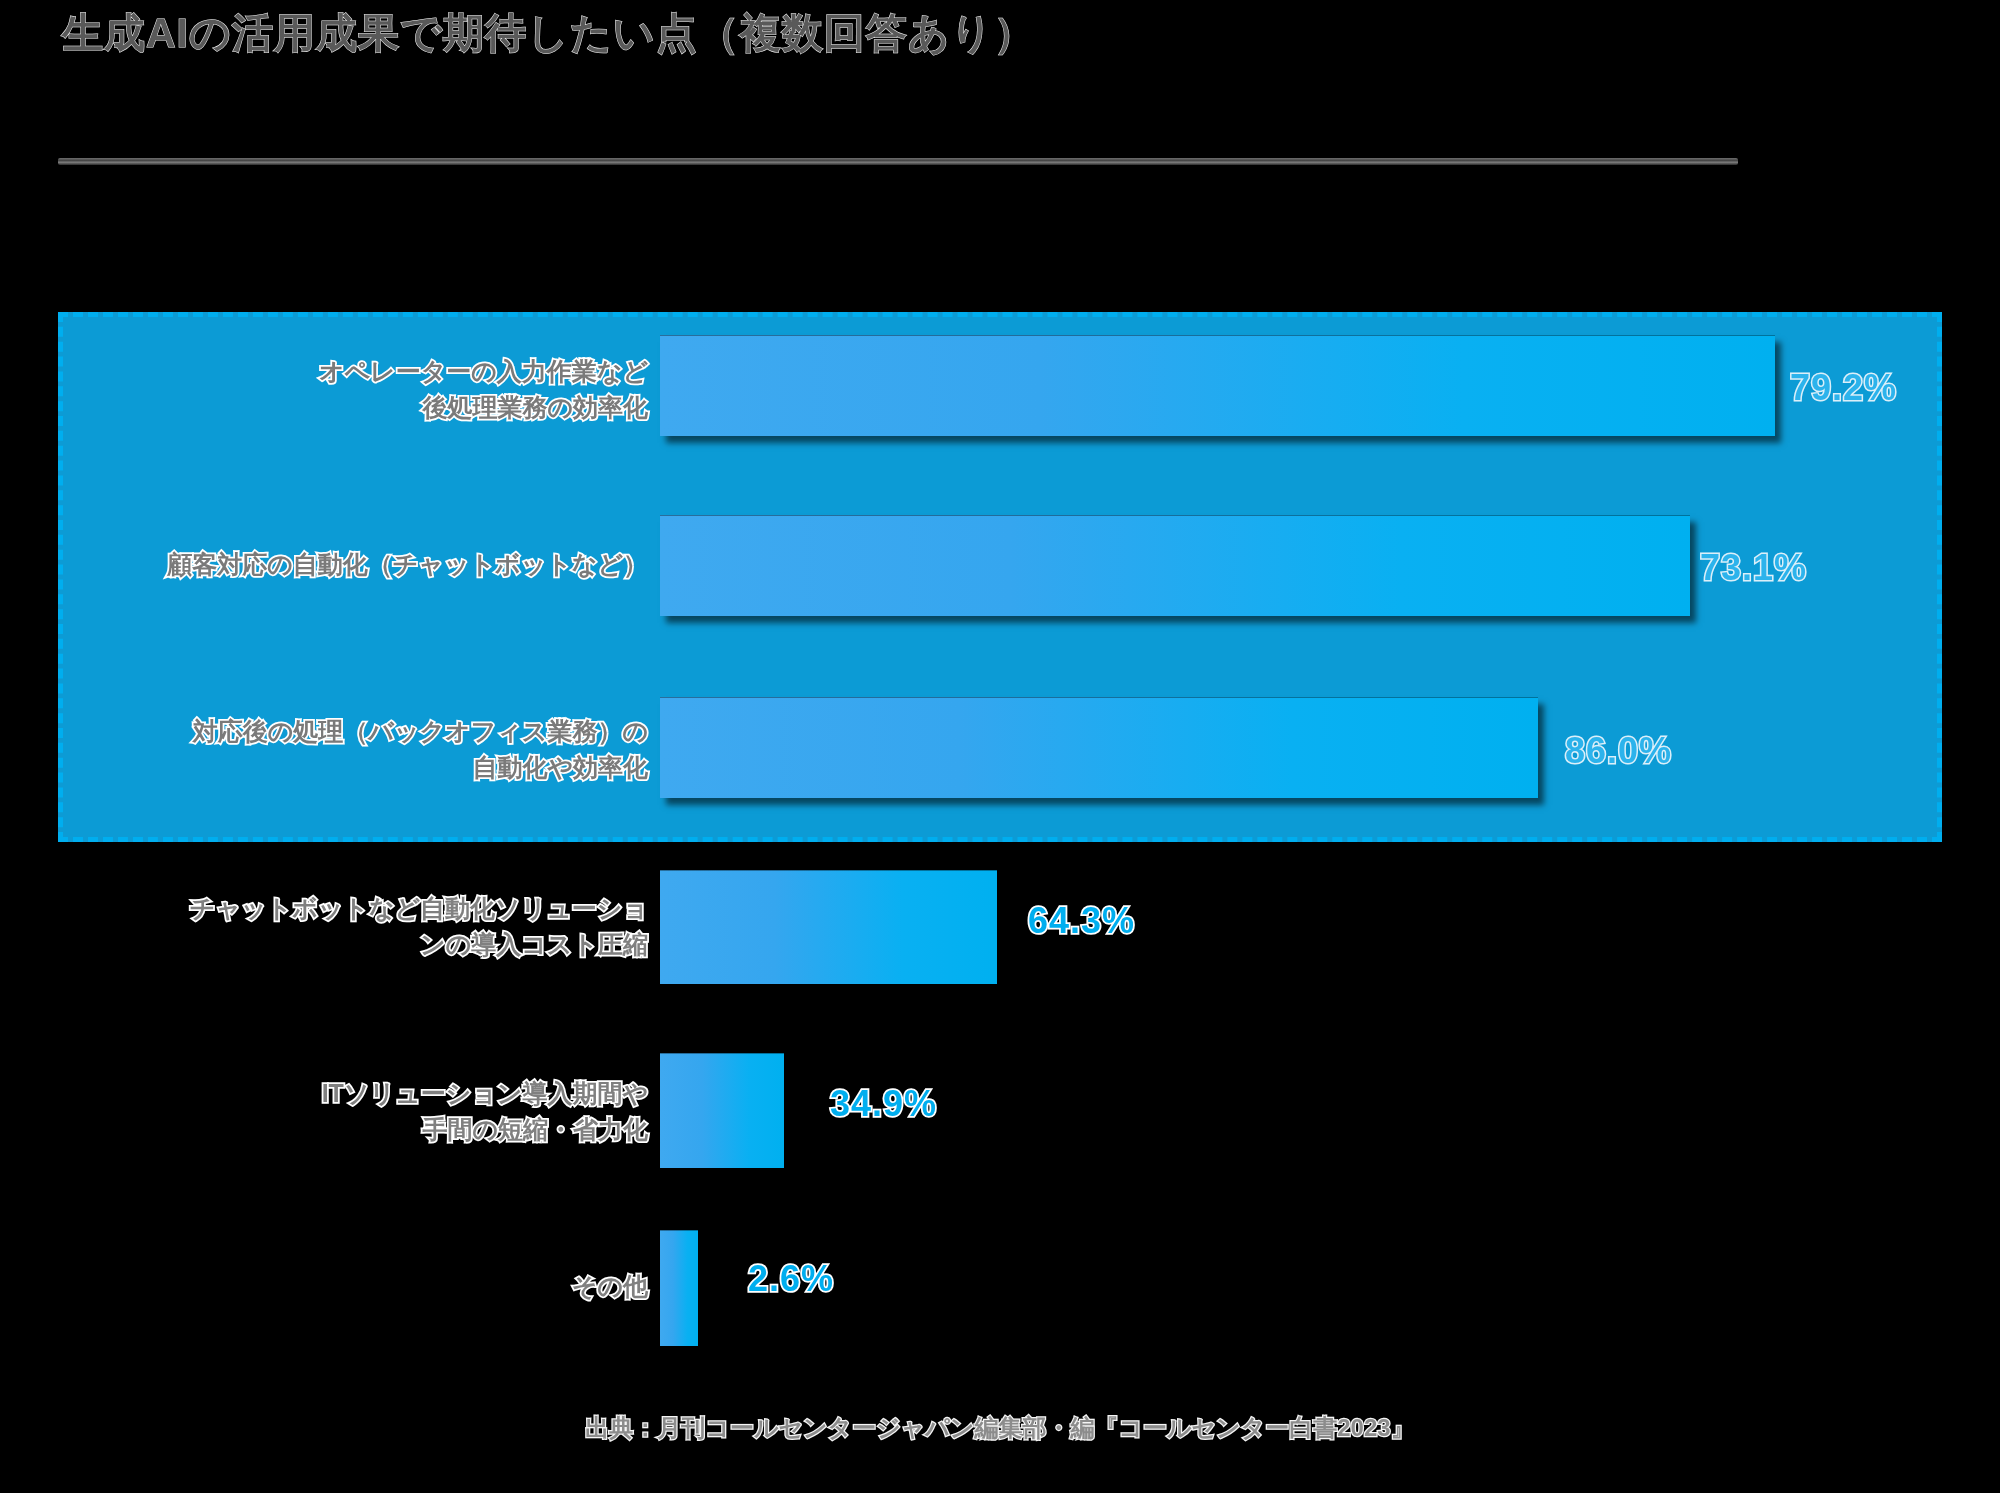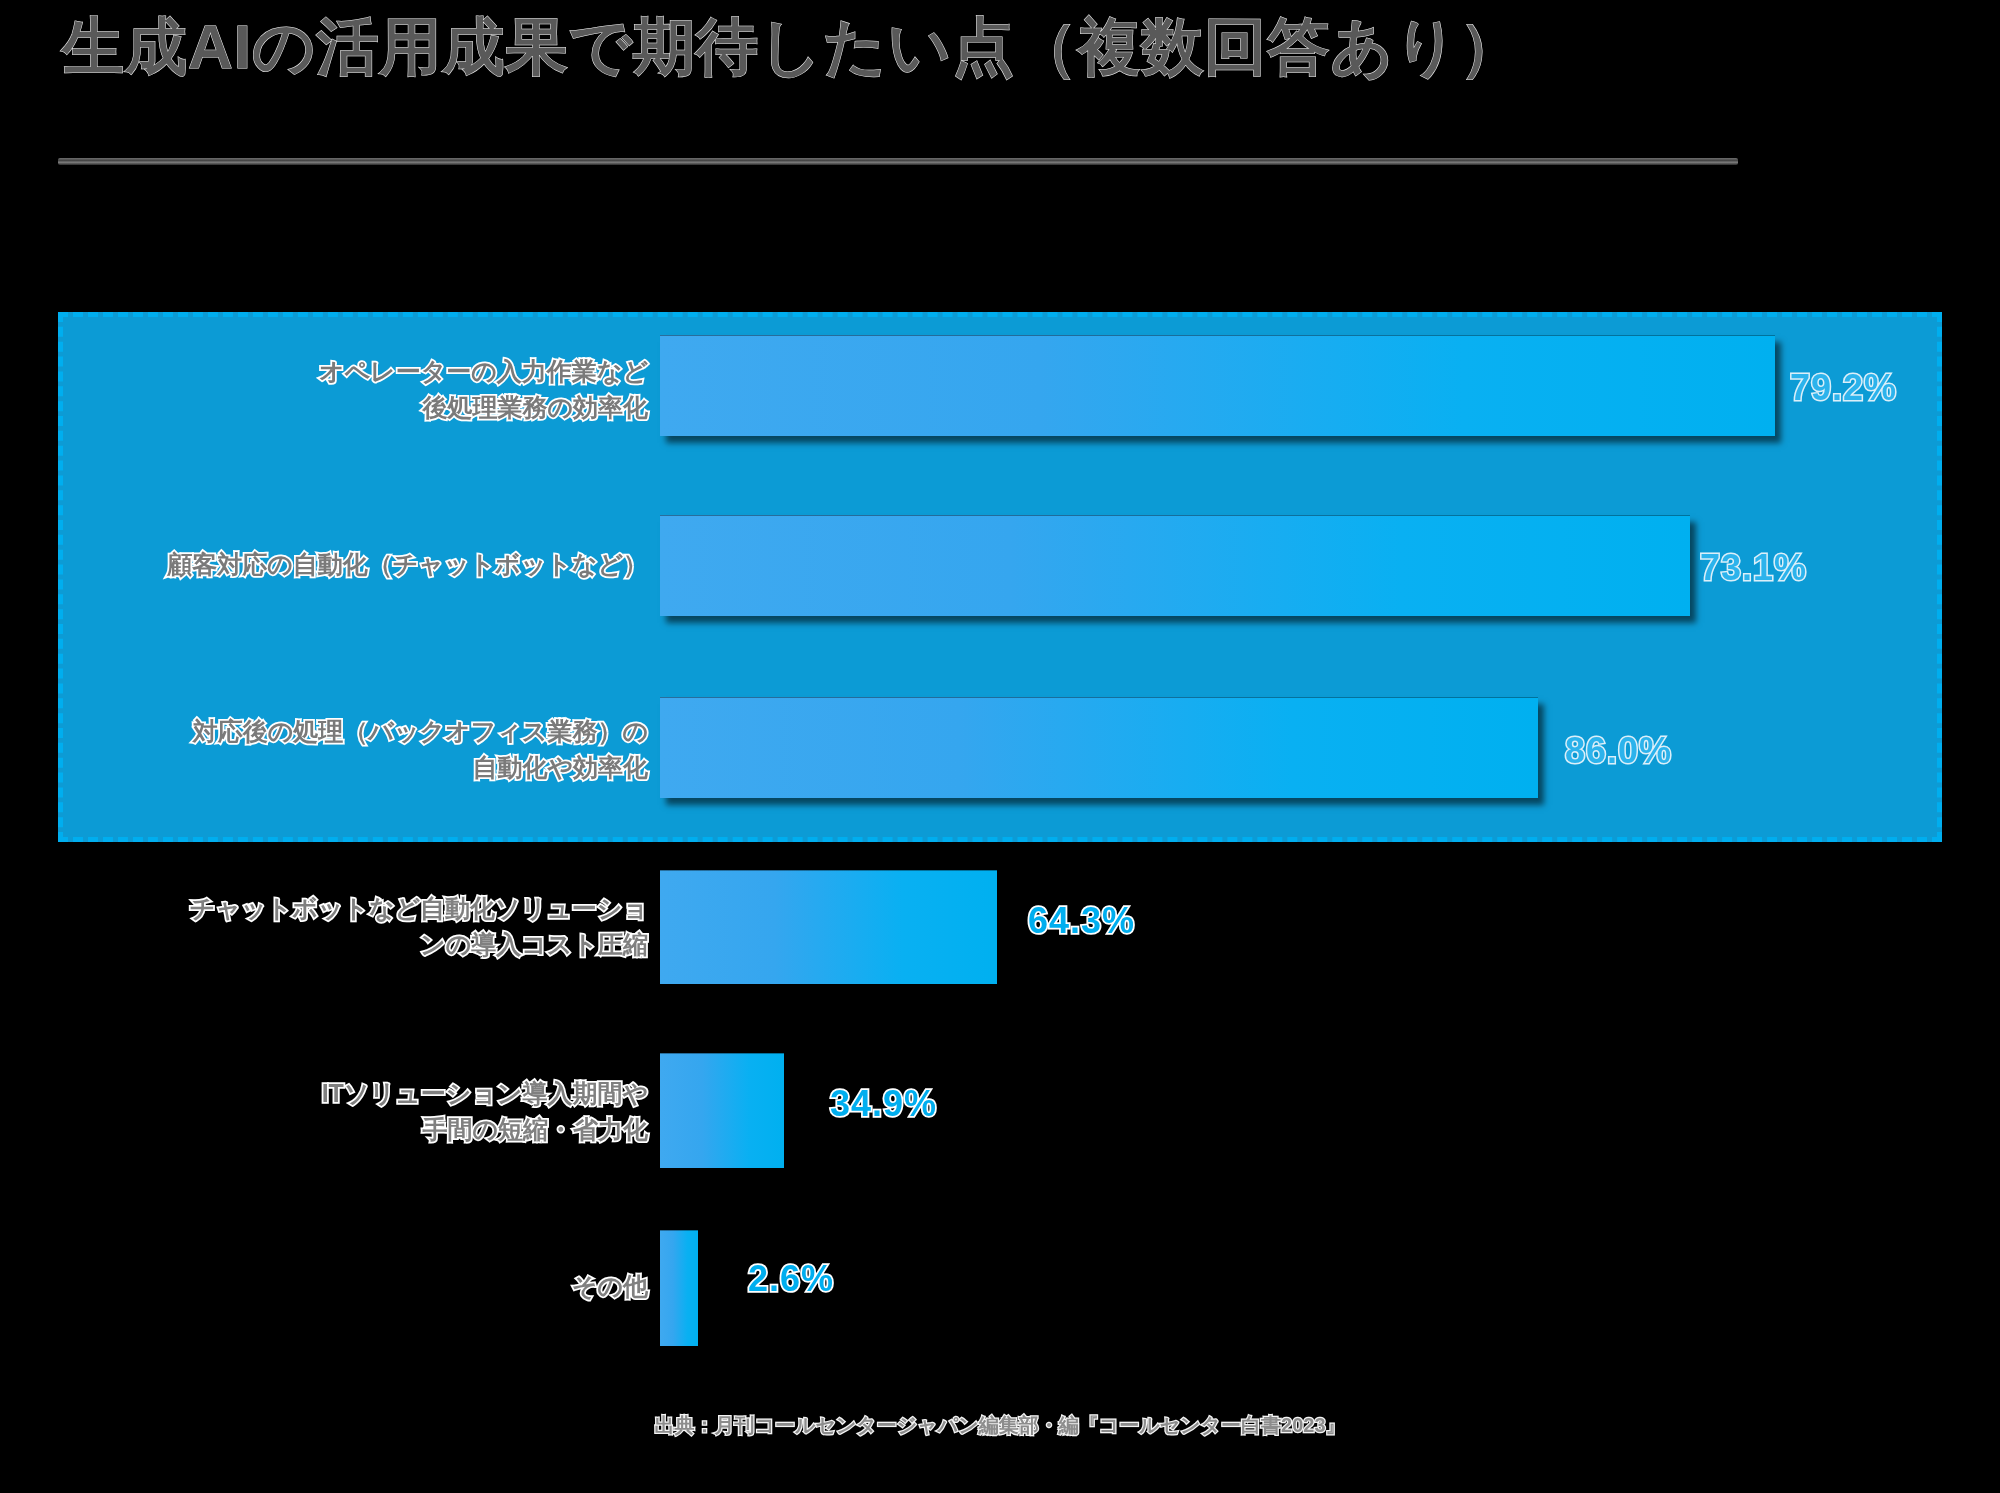--- a/index.html
+++ b/index.html
@@ -16,21 +16,21 @@
     overflow: hidden;
     font-family: "Liberation Sans", "DejaVu Sans", sans-serif;
   }
 
   
   #title {
     position: absolute;
     left: 62px;
     top: 8px;
     width: 1860px;
-    font-size: 62px;
+    font-size: 41px;
     font-weight: bold;
     letter-spacing: 1px;
     color: #595959;
     -webkit-text-stroke: 1px #f2f2f2;
     paint-order: stroke fill;
     white-space: nowrap;
     line-height: 1.25;
   }
   #title-rule {
     position: absolute;
@@ -101,21 +101,21 @@
     -webkit-text-stroke: 3.5px #ffffff;
   }
 
   
   #source {
     position: absolute;
     left: 0;
     top: 1412px;
     width: 2000px;
     text-align: center;
-    font-size: 20px;
+    font-size: 24px;
     font-weight: bold;
     color: #8c8c8c;
     -webkit-text-stroke: 2.5px #f5f5f5;
     paint-order: stroke fill;
     white-space: nowrap;
   }
 </style>
 </head>
 <body>
 

